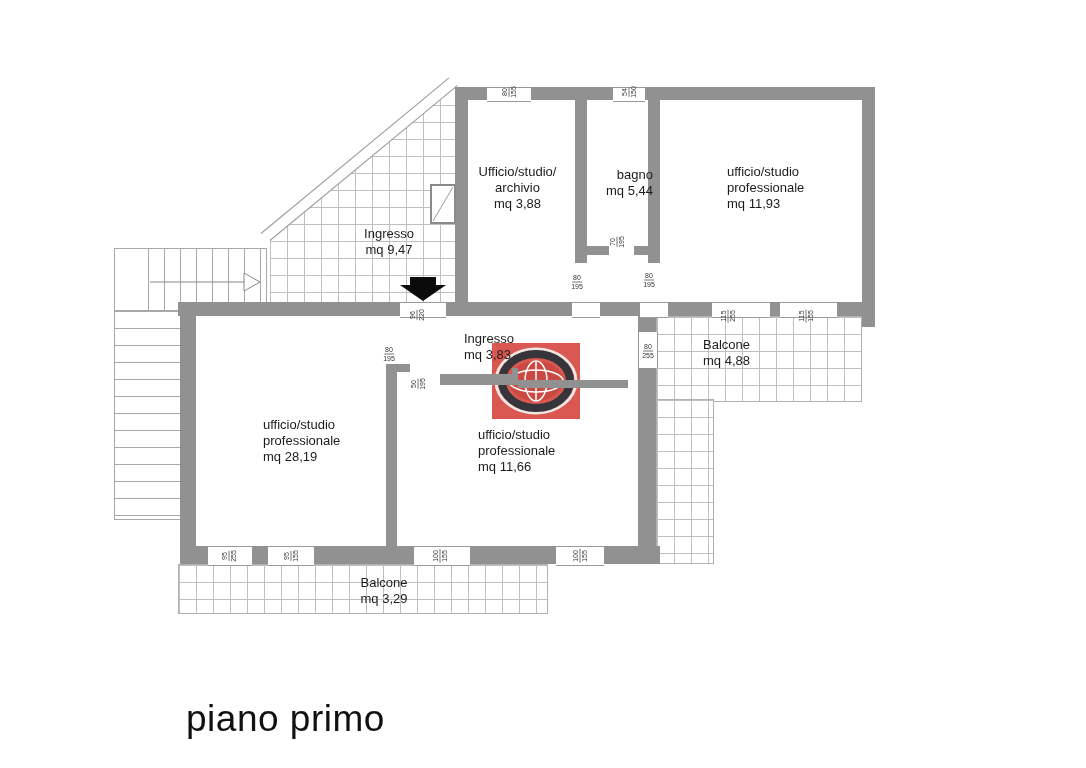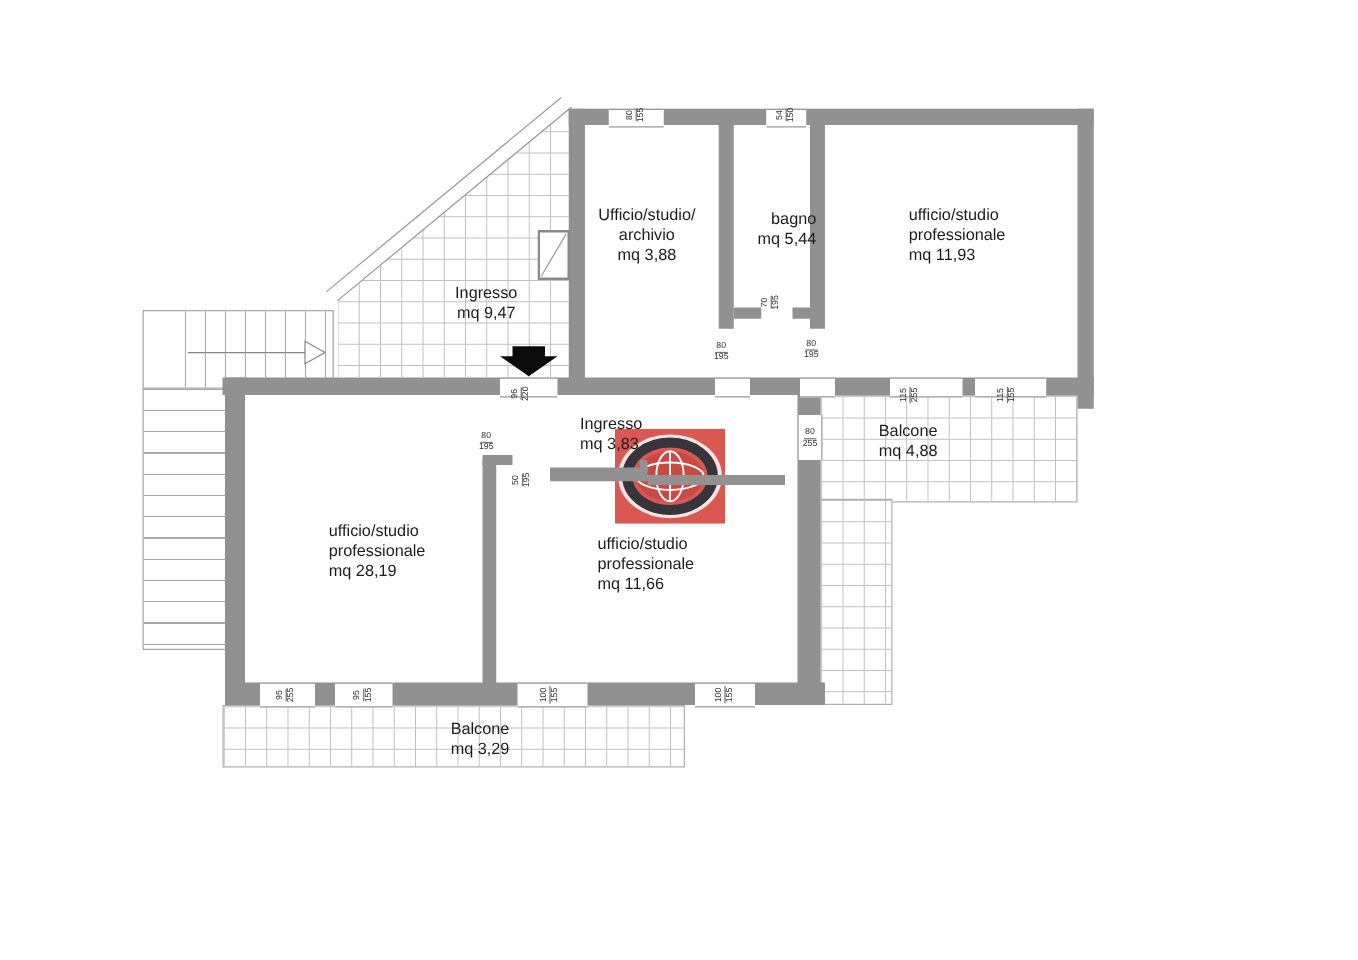--- a/index.html
+++ b/index.html
@@ -220,14 +220,15 @@
   </div>
   <div class="dim rot" style="left:440px;top:556px;">
     <span class="fa">100</span>
       <span class="fb">155</span>
   </div>
   <div class="dim rot" style="left:580px;top:556px;">
     <span class="fa">100</span>
       <span class="fb">155</span>
   </div>
 
+  <div class="title">piano primo</div>
 
 </div>
 
 </body></html>

